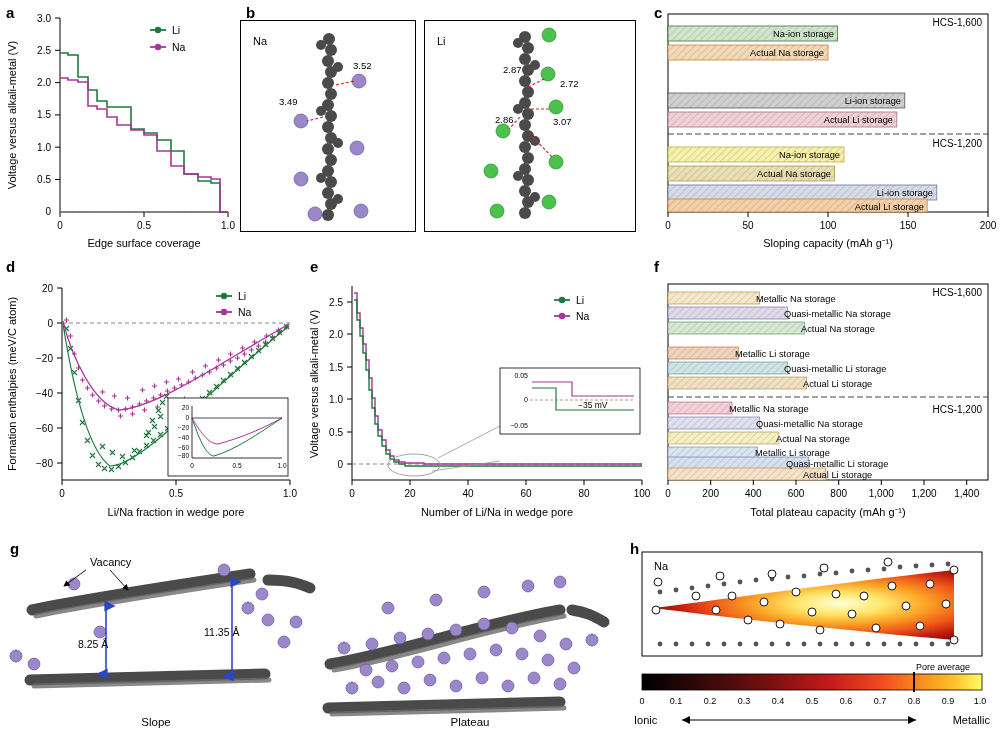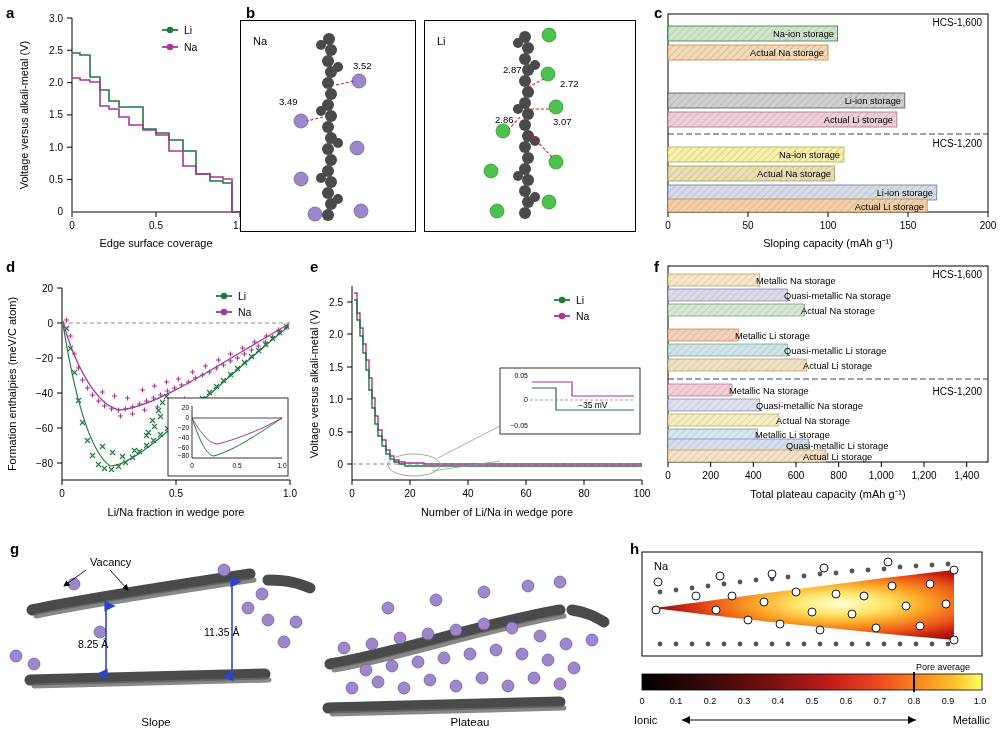--- a/index.html
+++ b/index.html
@@ -15,21 +15,21 @@
   text{font-family:"Liberation Sans", sans-serif;}
   .tick{font-size:10px;}
   .legend-txt{font-size:10.5px;}
   .barlbl{font-size:9.3px;}
   .molbox{border:1px solid #000;box-sizing:border-box;background:#fff;}
 </style>
 </head>
 <body>
 
 <div class="plabel" style="left:6px;top:4px;">a</div>
-<div class="panel" style="left:12px;top:0;width:240px;height:255px;">
+<div class="panel" style="left:0;top:0;width:240px;height:255px;">
 <svg width="240" height="255" viewBox="0 0 240 255">
 
   <g>
     <line x1="60" y1="18" x2="60" y2="212" stroke="#000" stroke-width="1"></line>
     <line x1="60" y1="212" x2="228" y2="212" stroke="#000" stroke-width="1"></line>
 
     <g stroke="#000" stroke-width="1">
       <line x1="55" y1="18" x2="60" y2="18"></line>
       <line x1="55" y1="50.3" x2="60" y2="50.3"></line>
       <line x1="55" y1="82.6" x2="60" y2="82.6"></line>
@@ -466,21 +466,21 @@
     <polyline fill="none" stroke="#1d7a3c" stroke-width="1.2" points="228,130 252,130 252,152 330,152"></polyline>
     <polyline fill="none" stroke="#a8359a" stroke-width="1.2" points="228,124 268,124 268,138 330,138"></polyline>
     <text font-size="8.5" x="274" y="150">−35 mV</text>
   </g>
   <text class="axis-title" x="193" y="258" text-anchor="middle">Number of Li/Na in wedge pore</text>
   <text class="axis-title" x="14" y="126" text-anchor="middle" transform="rotate(-90 14 126)">Voltage versus alkali-metal (V)</text>
 </svg>
 </div>
 
 <div class="plabel" style="left:654px;top:258px;">f</div>
-<div class="panel" style="left:648px;top:240px;width:352px;height:272px;">
+<div class="panel" style="left:648px;top:258px;width:352px;height:272px;">
 <svg width="352" height="272" viewBox="0 0 352 272">
   <rect x="20" y="26" width="320" height="196" fill="none" stroke="#000" stroke-width="1"></rect>
 
   <g>
     <rect x="20" y="34" width="91.7" height="12" fill="#f6e7c8" stroke="#b8963e" stroke-width="0.7"></rect>
     <rect x="20" y="34" width="91.7" height="12" fill="url(#hatch)" opacity="0.45"></rect>
     <rect x="20" y="49" width="119.5" height="12" fill="#ded9ea" stroke="#7b74a8" stroke-width="0.7"></rect>
     <rect x="20" y="49" width="119.5" height="12" fill="url(#hatch)" opacity="0.45"></rect>
     <rect x="20" y="64" width="136.5" height="12" fill="#d6e7d4" stroke="#5f9a5f" stroke-width="0.7"></rect>
     <rect x="20" y="64" width="136.5" height="12" fill="url(#hatch)" opacity="0.45"></rect>

